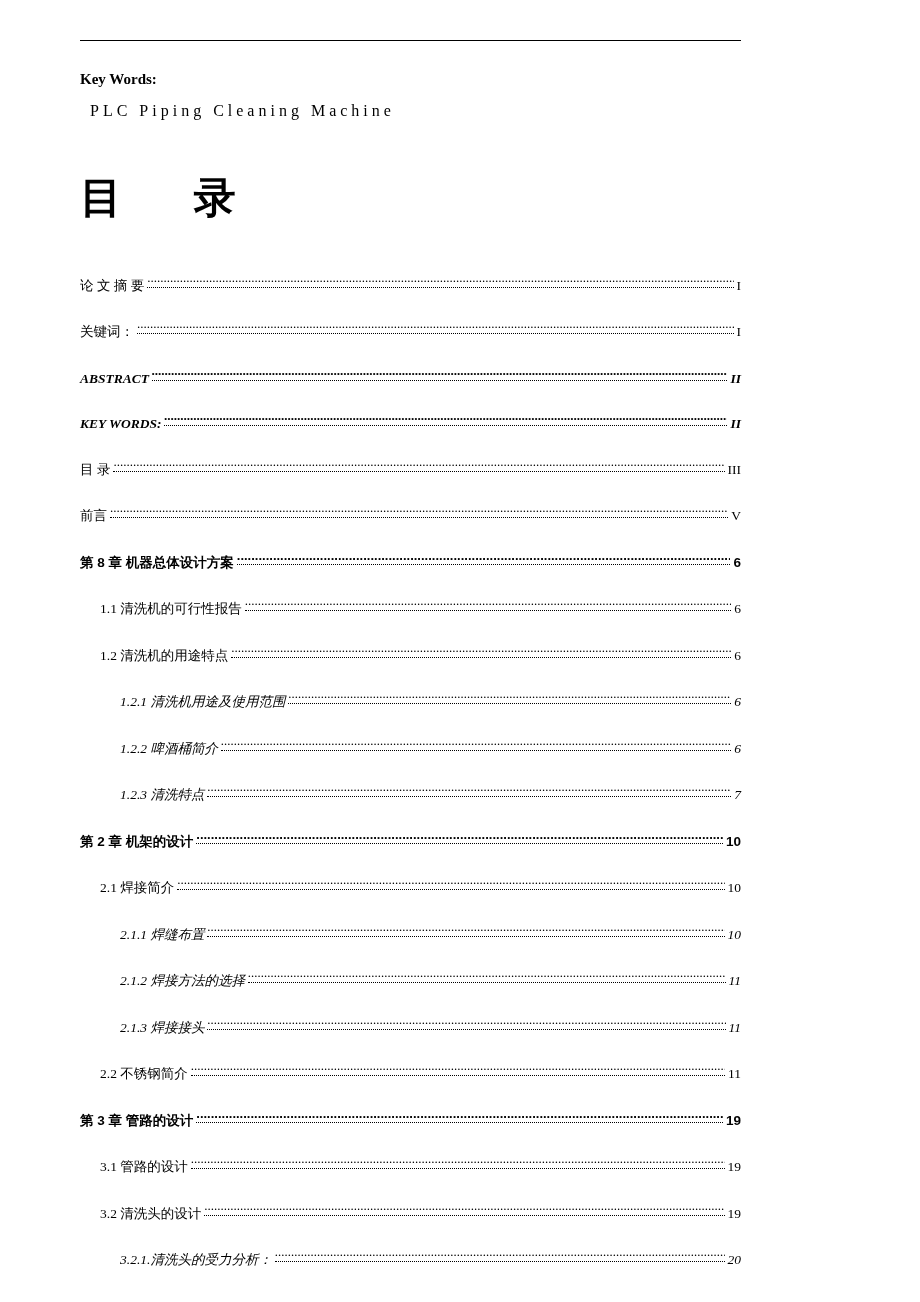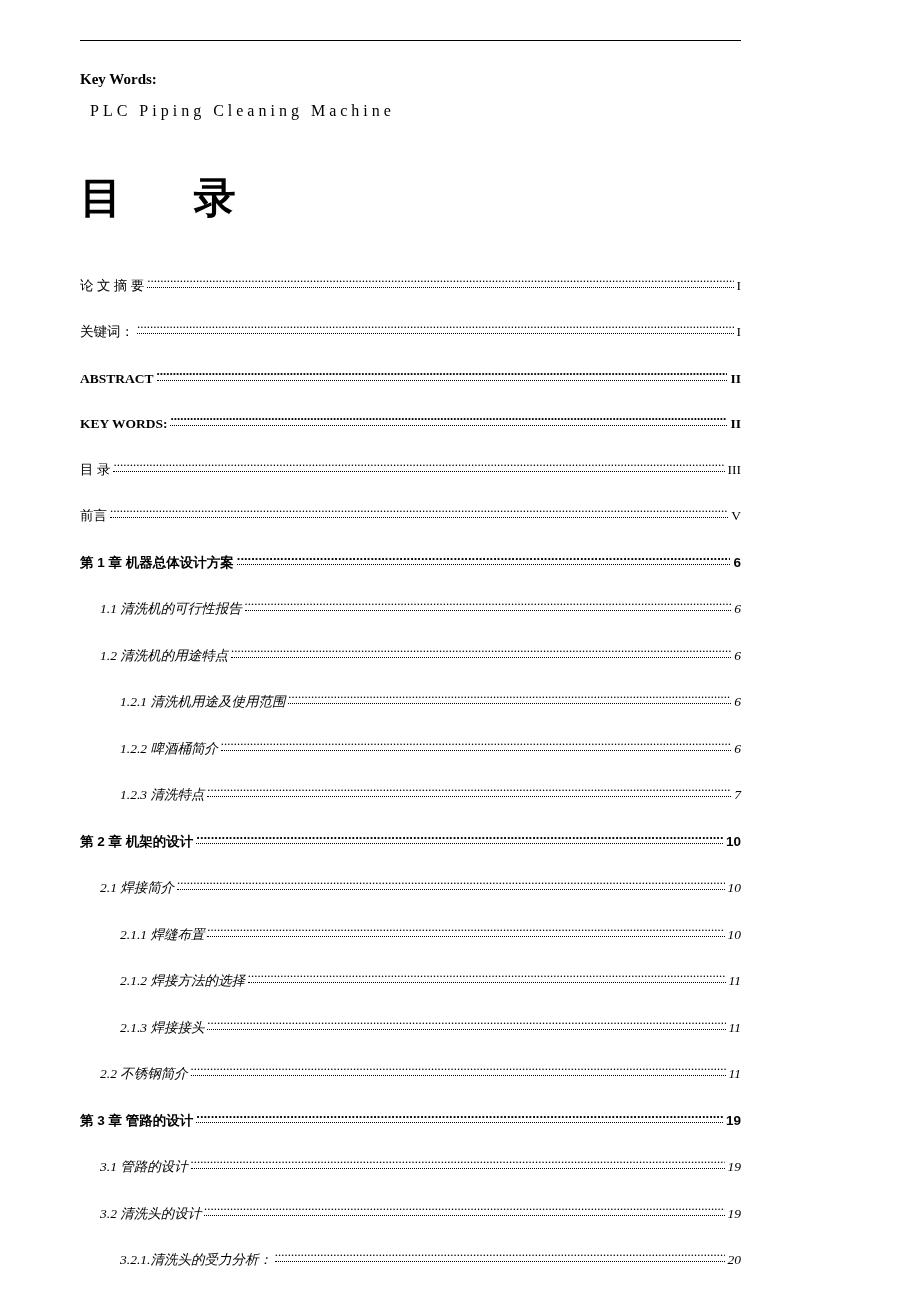--- a/index.html
+++ b/index.html
@@ -100,26 +100,26 @@
       font-size: 13.5px;
     }
 
     .toc-entry.level1 {
       font-weight: normal;
       margin-left: 0;
     }
 
     .toc-entry.level1-bold-en {
       font-weight: bold;
+      font-style: italic;
       margin-left: 0;
     }
 
     .toc-entry.level2 {
       margin-left: 20px;
-      font-style: italic;
     }
 
     .toc-entry.level3 {
       margin-left: 40px;
       font-style: italic;
     }
 
     .toc-entry.chapter-heading {
       font-weight: bold;
       font-family: "SimHei", "STHeiti", sans-serif;
@@ -164,21 +164,21 @@
         <span class="toc-label">目    录</span>
         <div class="toc-dots"></div>
         <span class="toc-page">III</span>
       </div>
       <div class="toc-entry level1">
         <span class="toc-label">前言</span>
         <div class="toc-dots"></div>
         <span class="toc-page">V</span>
       </div>
       <div class="toc-entry chapter-heading">
-        <span class="toc-label">第 1 章  机器总体设计方案</span>
+        <span class="toc-label">第 8 章  机器总体设计方案</span>
         <div class="toc-dots"></div>
         <span class="toc-page">6</span>
       </div>
       <div class="toc-entry level2">
         <span class="toc-label">1.1 清洗机的可行性报告</span>
         <div class="toc-dots"></div>
         <span class="toc-page">6</span>
       </div>
       <div class="toc-entry level2">
         <span class="toc-label">1.2 清洗机的用途特点</span>

